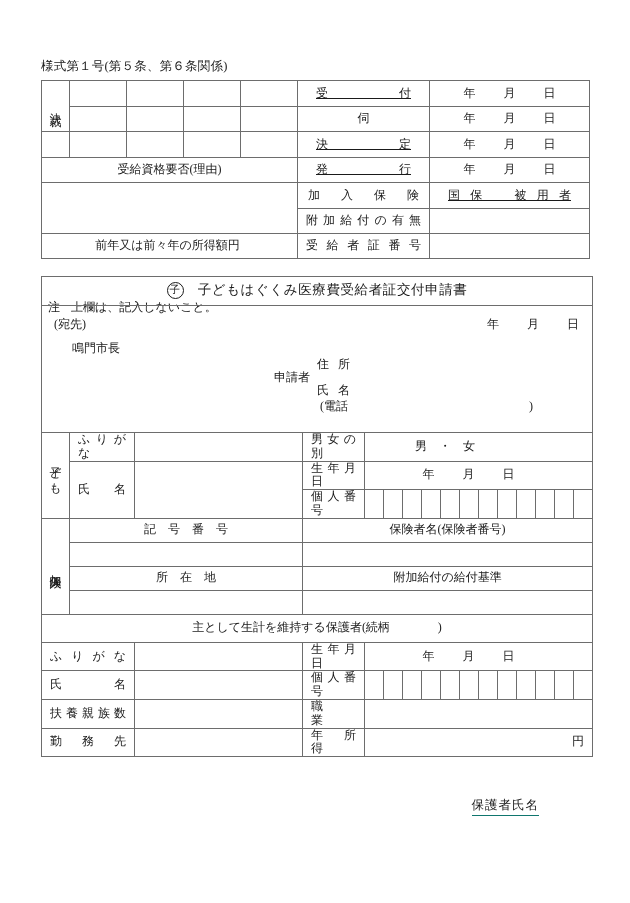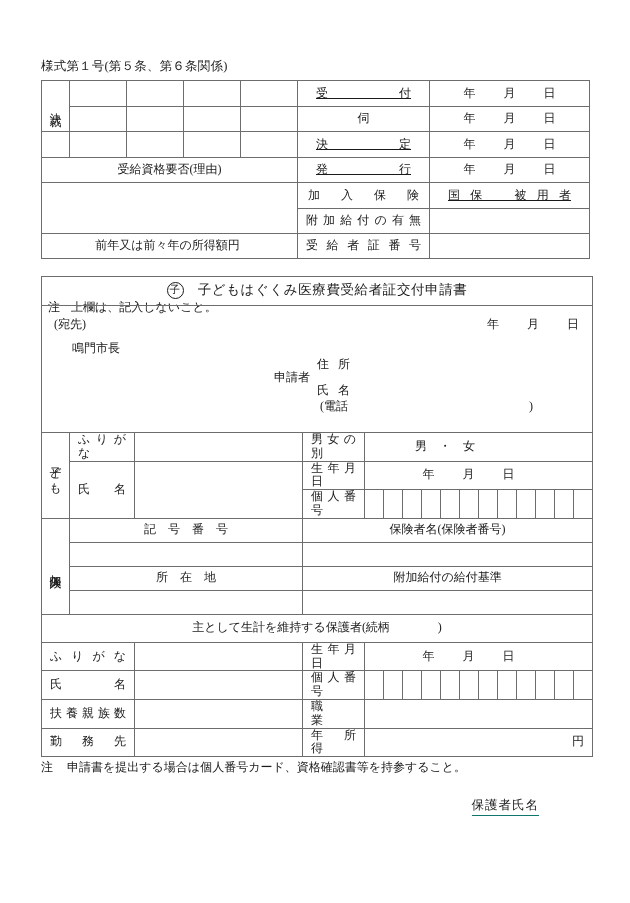--- a/index.html
+++ b/index.html
@@ -446,20 +446,17 @@
           <span class="just">年　所　得</span>
         </td>
         <td colspan="12">
           <span class="rgt">円</span>
         </td>
       </tr>
     </tbody>
   </table>
 
   <div class="notes">
-    <div>
-      <span class="lbl">注</span><span>申請書を提出する場合は個人番号カード、資格確認書等を持参すること。</span>
-    </div>
   </div>
 
   <div class="sign">保護者氏名</div>
 
 </div>
 
 </body></html>

